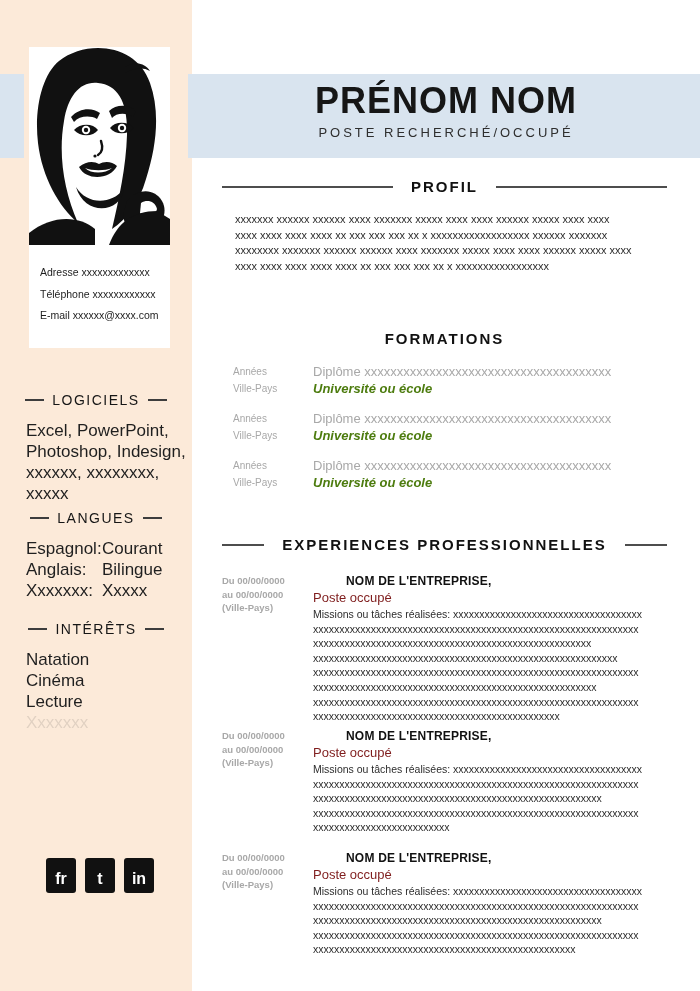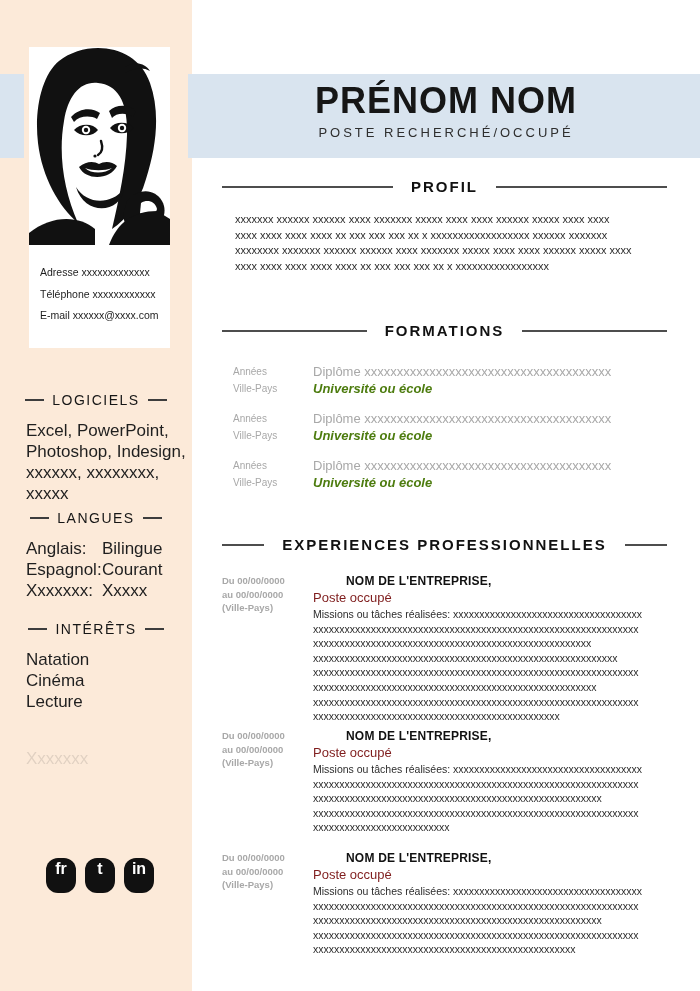--- a/index.html
+++ b/index.html
@@ -15,25 +15,25 @@
   .photo-box{position:absolute;left:29px;top:47px;width:141px;height:301px;background:#ffffff;z-index:4;}
   .portrait{display:block;width:141px;height:198px;}
   .contact{position:absolute;left:11px;top:215px;width:124px;}
   .contact div{font-size:10.5px;line-height:21.5px;color:#1e1e1e;white-space:nowrap;}
   .side-section{position:absolute;left:0;width:192px;z-index:5;}
   .side-head{display:flex;align-items:center;justify-content:center;
     font-weight:400;font-size:14px;letter-spacing:1.5px;color:#161616;}
   .side-head .dash{width:19px;height:2px;background:#3d3d3d;margin:0 8px;}
   .side-items{margin-top:12px;padding-left:26px;font-size:17px;line-height:21px;color:#1f1f1f;}
   .lang-row{display:grid;grid-template-columns:66px auto;column-gap:10px;}
-  .faded{opacity:.12;margin-top:36px;}
+  .faded{opacity:.12;}
   .socials{position:absolute;left:46px;top:858px;display:flex;gap:9px;z-index:5;}
-  .soc{width:30px;height:35px;background:#111111;border-radius:12px;
+  .soc{width:30px;height:35px;background:#111111;border-radius:3px;
     display:flex;align-items:flex-end;justify-content:center;
-    color:#ffffff;font-weight:700;font-size:16px;line-height:1;padding-bottom:16px;box-sizing:border-box;}
+    color:#ffffff;font-weight:700;font-size:16px;line-height:1;padding-bottom:6px;box-sizing:border-box;}
   
   .head-text{position:absolute;left:192px;top:80px;width:508px;text-align:center;z-index:3;}
   .name{font-size:36px;font-weight:800;letter-spacing:1px;color:#161616;}
   .role{margin-top:3px;font-size:13px;letter-spacing:3px;color:#2e2e2e;}
   
   .sec-head{position:absolute;left:222px;width:445px;display:flex;align-items:center;z-index:2;}
   .sec-head .rule{flex:1;height:2px;background:#4d4d4d;}
   .sec-head .t{margin:0 18px;font-size:15px;font-weight:700;letter-spacing:2px;color:#111;white-space:nowrap;}
   .profil-par{position:absolute;left:235px;top:212px;width:430px;}
   .profil-par div{font-size:11px;line-height:15.6px;color:#2d2d2d;white-space:nowrap;}
@@ -114,26 +114,26 @@
   </div>
 
   <div class="side-section" style="top:510px;">
     <div class="side-head">
       <span class="dash"></span>
       <span>LANGUES</span>
       <span class="dash"></span>
     </div>
     <div class="side-items">
       <div class="lang-row">
+        <span>Espagnol:</span>
+        <span>Courant</span>
+      </div>
+      <div class="lang-row">
         <span>Anglais:</span>
         <span>Bilingue</span>
-      </div>
-      <div class="lang-row">
-        <span>Espagnol:</span>
-        <span>Courant</span>
       </div>
       <div class="lang-row">
         <span>Xxxxxxx:</span>
         <span>Xxxxx</span>
       </div>
     </div>
   </div>
 
   <div class="side-section" style="top:621px;">
     <div class="side-head">
@@ -160,21 +160,21 @@
     <div class="t">PROFIL</div>
     <div class="rule"></div>
   </div>
   <div class="profil-par">
     <div>xxxxxxx xxxxxx xxxxxx xxxx xxxxxxx xxxxx xxxx xxxx xxxxxx xxxxx xxxx xxxx</div>
     <div>xxxx xxxx xxxx xxxx xx xxx xxx xxx xx x xxxxxxxxxxxxxxxxxx xxxxxx xxxxxxx</div>
     <div>xxxxxxxx xxxxxxx xxxxxx xxxxxx xxxx xxxxxxx xxxxx xxxx xxxx xxxxxx xxxxx xxxx</div>
     <div>xxxx xxxx xxxx xxxx xxxx xx xxx xxx xxx xx x xxxxxxxxxxxxxxxxx</div>
   </div>
 
-  <div class="sec-head" style="top:322px;">
+  <div class="sec-head" style="top:330px;flex-direction:column;">
     <div class="rule"></div>
     <div class="t">FORMATIONS</div>
     <div class="rule"></div>
   </div>
 
   <div class="formation" style="top:363px;">
     <div>
       <div class="f-lab">Années</div>
       <div class="f-lab">Ville-Pays</div>
     </div>

